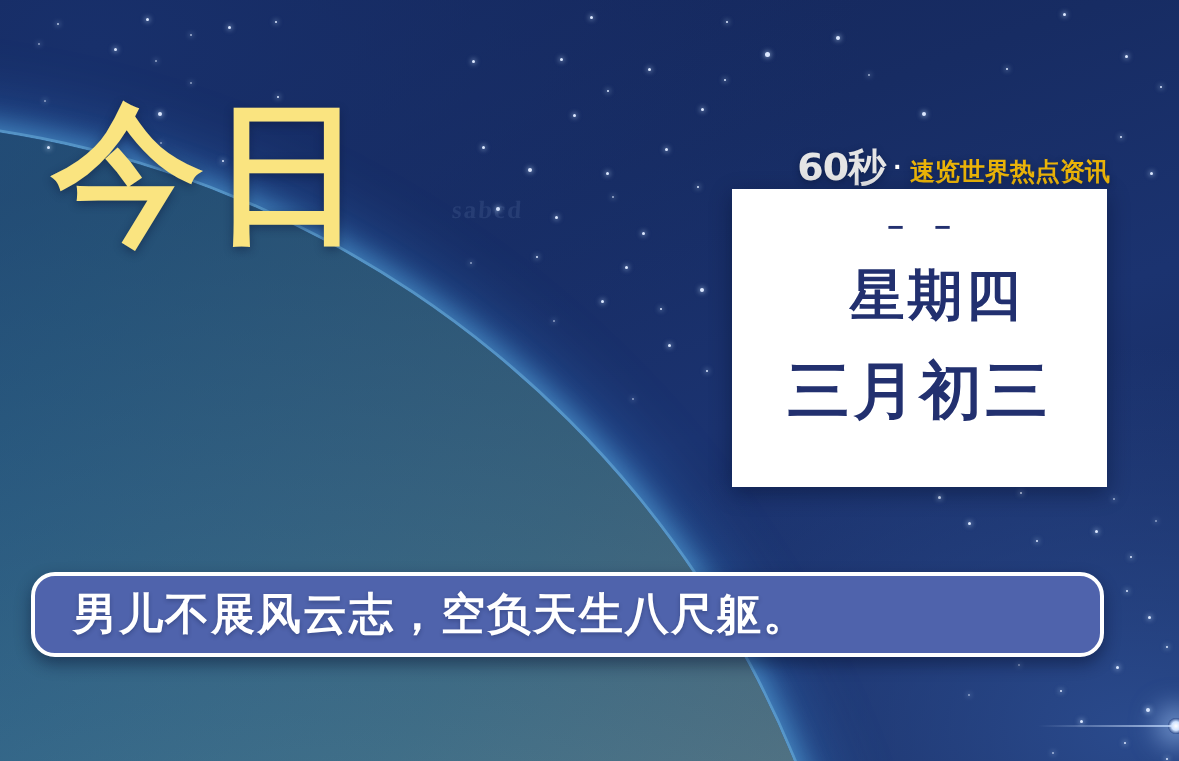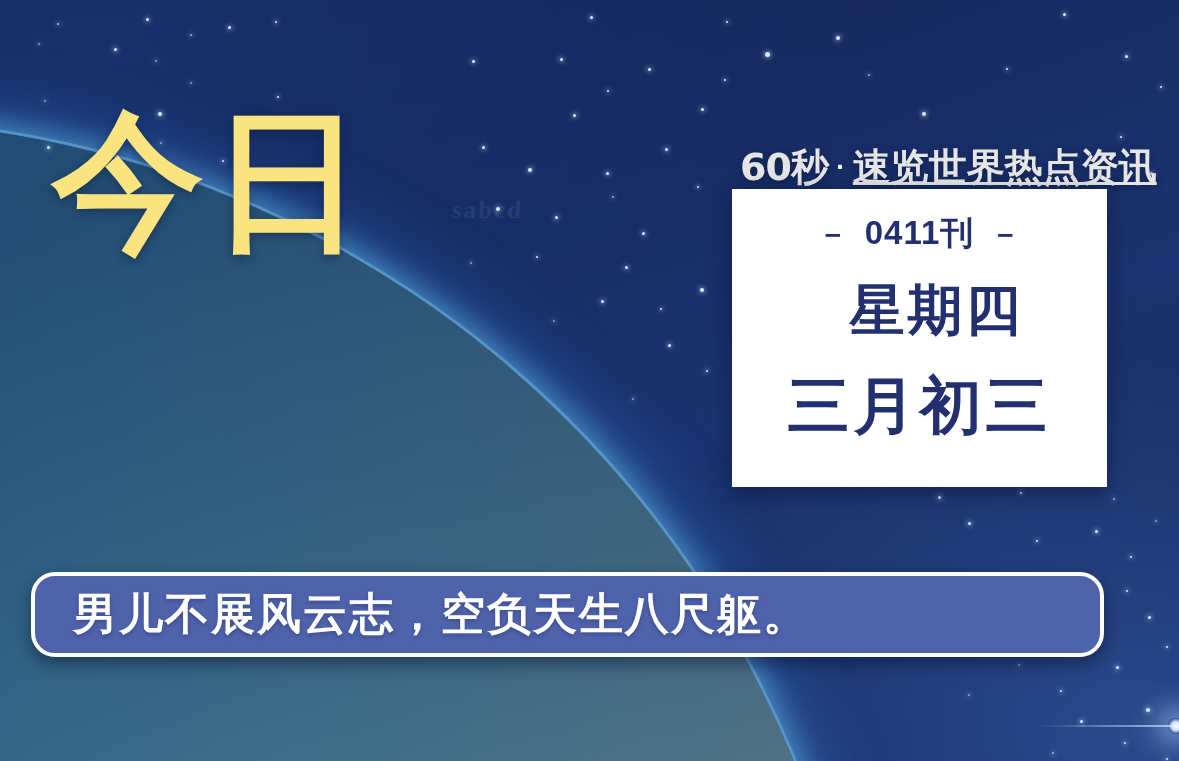--- a/index.html
+++ b/index.html
@@ -190,21 +190,21 @@
       rgba(95,195,255,0.16) 96.5%,
       rgba(120,210,255,0.30) 98.6%,
       rgba(140,220,255,0) 100%);
     filter: blur(6px);
   }
 
   
   .brand {
     position: absolute;
     left: 52px;
-    top: 108px;
+    top: 100px;
     line-height: 0.98;
     user-select: none;
   }
   .brand .line1,
   .brand .line2 {
     font-family: "DejaVu Sans", "Liberation Sans", sans-serif;
     font-weight: 700;
     font-size: 152px;
     letter-spacing: 8px;
     white-space: nowrap;
@@ -261,25 +261,24 @@
   }
   .tagline .dot {
     font-weight: 700;
     font-size: 27px;
     color: #ffffff;
     margin: 0 3px 0 4px;
     vertical-align: 4px;
   }
   .tagline .sub {
     font-weight: 700;
-    font-size: 38px;
-    color: #e5e5e5;
+    font-size: 25px;
+    color: #eab308;
     letter-spacing: 0px;
     text-shadow: 0 2px 6px rgba(8,20,52,0.5);
-    text-decoration: underline;
   }
 
   
   .card {
     position: absolute;
     left: 732px;
     top: 189px;
     width: 375px;
     height: 298px;
     background: #ffffff;
@@ -455,21 +454,20 @@
 
   <div class="tagline">
     <span class="secs">60秒</span>
     <span class="dot">·</span>
     <span class="sub">速览世界热点资讯</span>
   </div>
 
   <div class="card">
     <div class="issue">
       <span class="dash">－</span>
-      <span>0411刊</span>
       <span class="dash">－</span>
     </div>
     <div class="weekday">星期四</div>
     <div class="lunar">三月初三</div>
   </div>
 
   <div class="quote">
     <span class="txt">男儿不展风云志，空负天生八尺躯。</span>
   </div>
 

